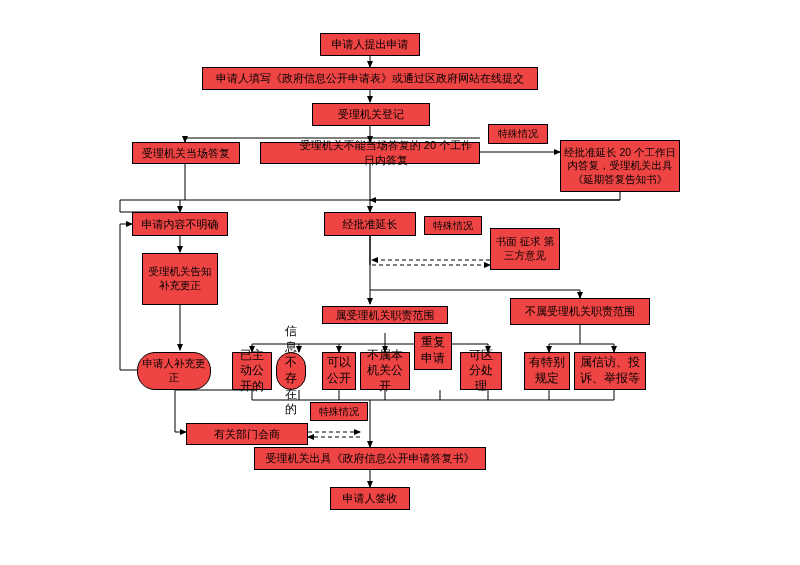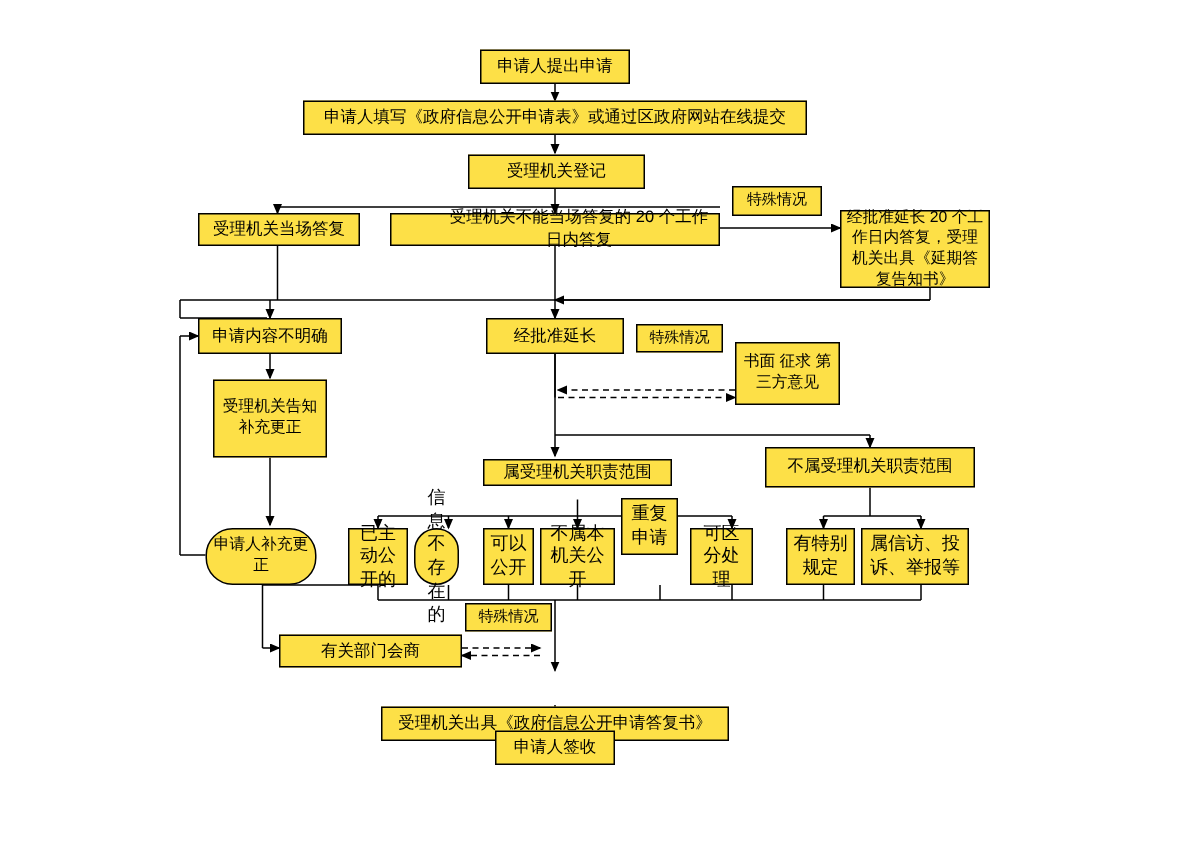--- a/index.html
+++ b/index.html
@@ -14,21 +14,21 @@
     position: relative;
     width: 800px;
     height: 565px;
     background: #ffffff;
     overflow: hidden;
   }
   .node {
     position: absolute;
     box-sizing: border-box;
     border: 1px solid #000000;
-    background: #fde047;
+    background: #ef4444;
     display: flex;
     align-items: center;
     justify-content: center;
     text-align: center;
     font-size: 11px;
     line-height: 1.35;
     color: #000000;
     padding: 2px 4px;
   }
   .node.tight {
@@ -167,21 +167,21 @@
   </div>
 
   <div class="node" style="left:260px; top:142px; width:220px; height:22px;padding-left:36px;">
     <span>受理机关不能当场答复的 20 个工作日内答复</span>
   </div>
 
   <div class="node note" style="left:488px; top:124px; width:60px; height:20px;">
     <span>特殊情况</span>
   </div>
 
-  <div class="node tight" style="left:560px; top:140px; width:100px; height:52px;">
+  <div class="node tight" style="left:560px; top:140px; width:120px; height:52px;">
     <span>经批准延长 20 个工作日内答复，受理机关出具《延期答复告知书》</span>
   </div>
 
   <div class="node" style="left:132px; top:212px; width:96px; height:24px;">
     <span>申请内容不明确</span>
   </div>
 
   <div class="node" style="left:324px; top:212px; width:92px; height:24px;">
     <span>经批准延长</span>
   </div>
@@ -243,21 +243,21 @@
   </div>
 
   <div class="node note" style="left:310px; top:402px; width:58px; height:19px;">
     <span>特殊情况</span>
   </div>
 
   <div class="node" style="left:186px; top:423px; width:122px; height:22px;">
     <span>有关部门会商</span>
   </div>
 
-  <div class="node" style="left:254px; top:447px; width:232px; height:23px;margin-top:24px;">
+  <div class="node" style="left:254px; top:447px; width:232px; height:23px;">
     <span>受理机关出具《政府信息公开申请答复书》</span>
   </div>
 
   <div class="node" style="left:330px; top:487px; width:80px; height:23px;">
     <span>申请人签收</span>
   </div>
 
 </div>
 
 </body></html>

